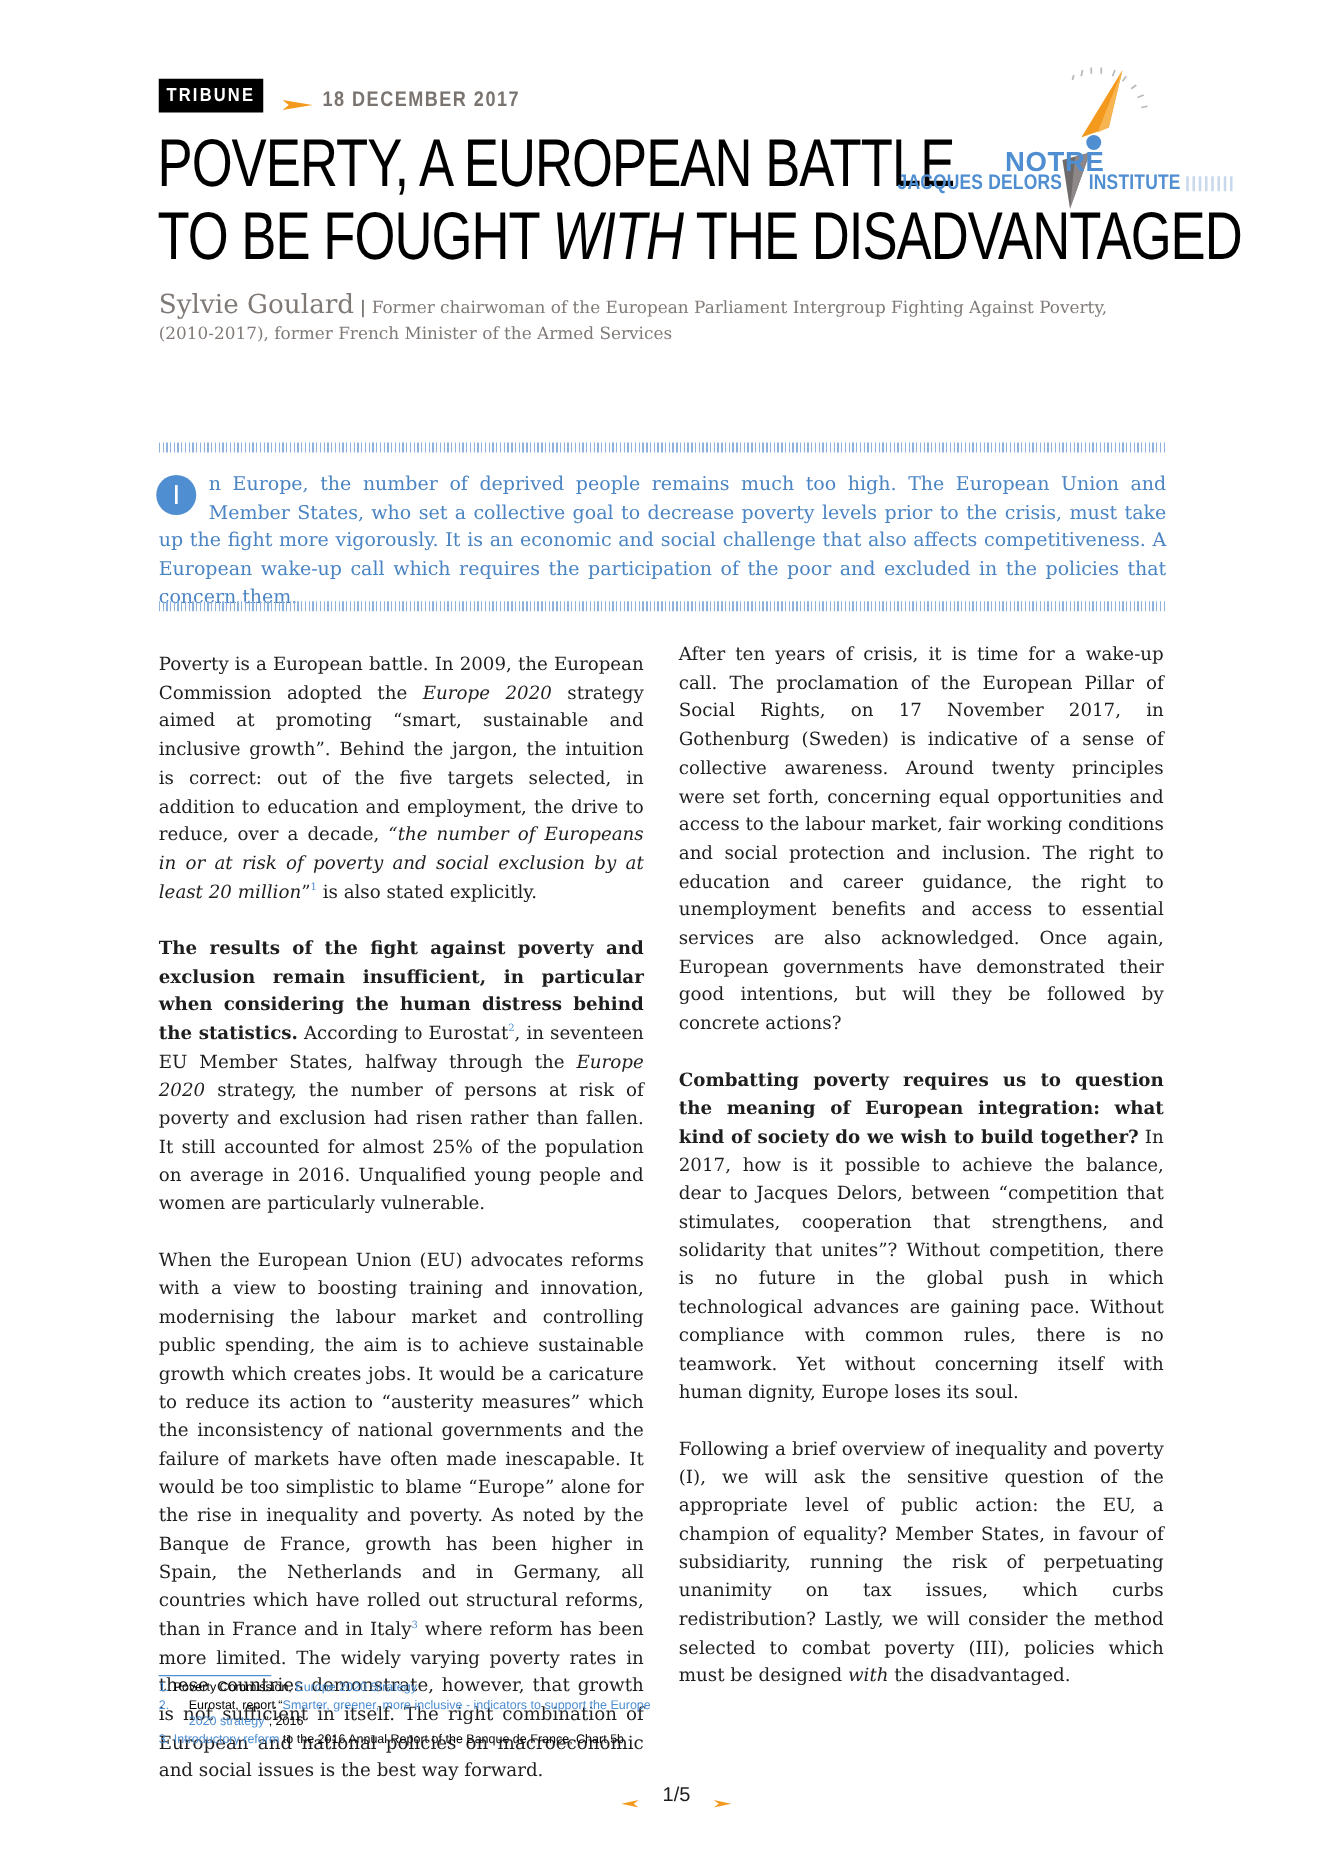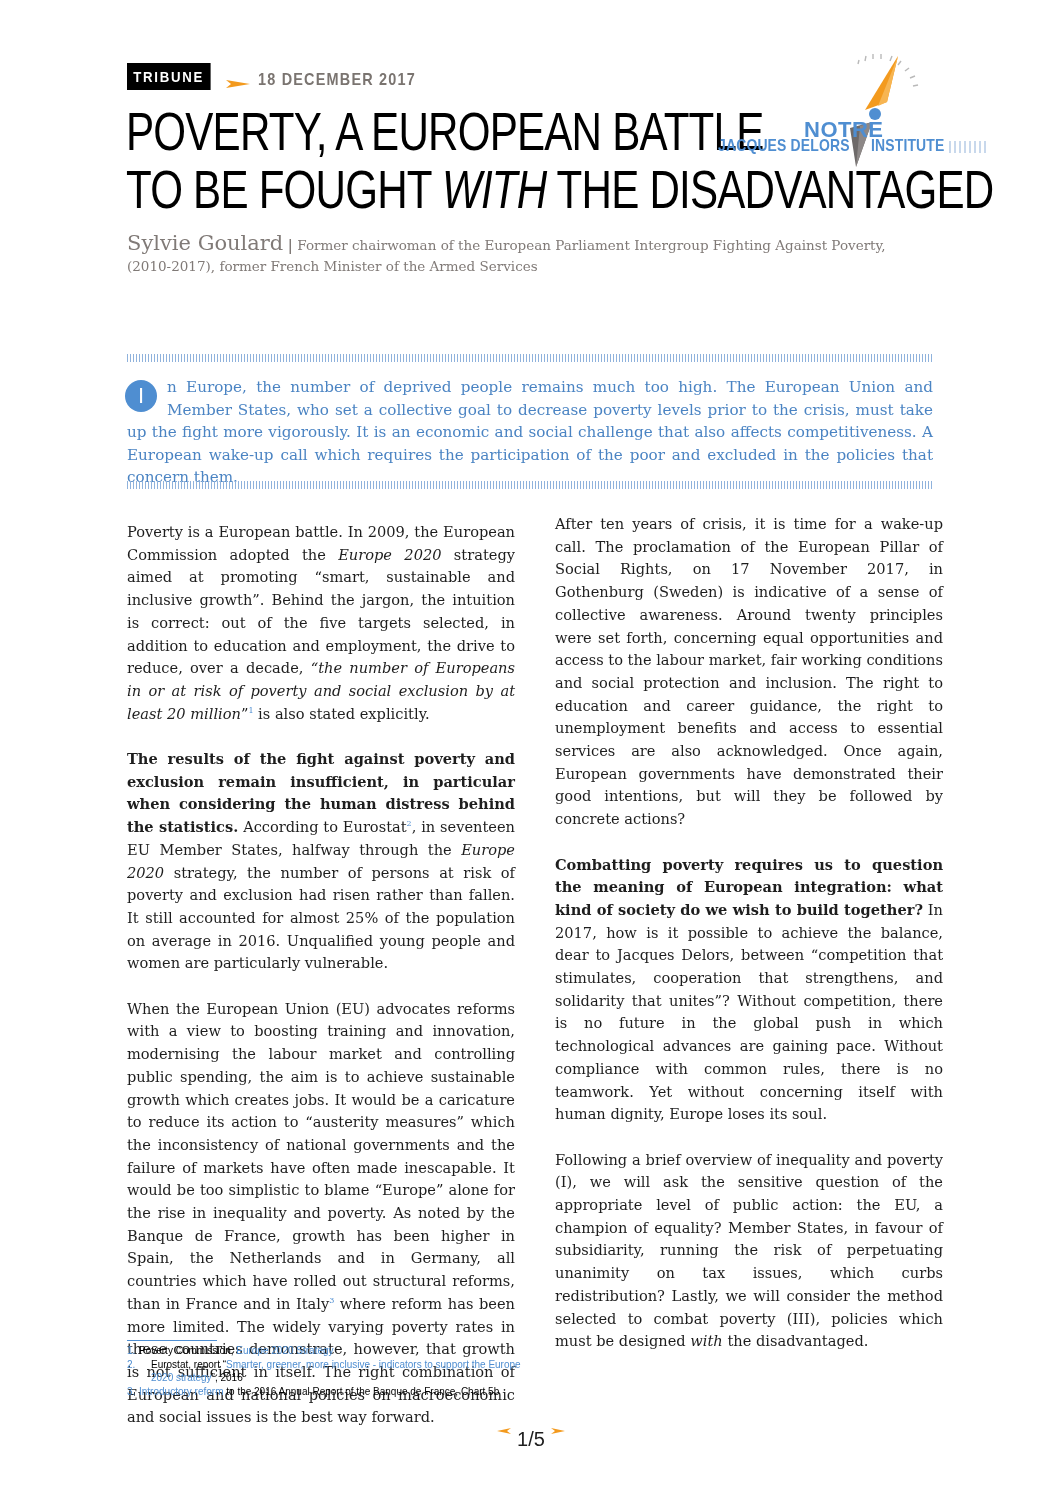--- a/index.html
+++ b/index.html
@@ -26,31 +26,31 @@
 
   .hatch { position: absolute; left: 127px; width: 806px; height: 8px;
     background-image: repeating-linear-gradient(90deg, #8fb2dc 0 1px, transparent 1px 3px); }
 
   .intro { position: absolute; left: 127px; top: 376px; width: 806px; font-size: 15.2px; line-height: 22.6px; color: #4b84c3; text-align: justify; }
   .dropcap { float: left; width: 32px; height: 32px; border-radius: 50%; background: #4f8ed1; color: #fff; font-family: "Liberation Sans", sans-serif; font-size: 22px; text-align: center; line-height: 32px; margin: 4px 10px 0 -2px; }
 
   .col { position: absolute; width: 388px; font-size: 14.6px; line-height: 22.7px; text-align: justify; color: #1e1e1e; }
   .col p { margin: 0 0 22.7px 0; }
   .col-left { left: 127px; top: 521px; }
-  .col-right { left: 555px; top: 513px; }
+  .col-right { left: 543px; top: 513px; }
   .col b { font-weight: bold; }
   .fn-ref { color: #4f8ed1; font-size: 8px; vertical-align: super; line-height: 0; }
 
   .footnote-rule { position: absolute; left: 127px; top: 1340px; width: 90px; height: 1px; background: #4f8ed1; }
   .footnotes { position: absolute; left: 127px; top: 1344px; width: 400px; font-family: "Liberation Sans", sans-serif; font-size: 10px; line-height: 13.5px; color: #000; }
   .footnotes .fn { display: flex; }
   .footnotes .num { color: #4f8ed1; width: 10px; flex: 0 0 auto; }
   .footnotes .link { color: #4f8ed1; }
 
-  .pager { position: absolute; left: 497px; top: 1428px; display: flex; align-items: flex-start; gap: 6px; font-family: "Liberation Sans", sans-serif; font-size: 20px; color: #1e1e1e; }
+  .pager { position: absolute; left: 497px; top: 1428px; display: flex; align-items: flex-end; gap: 19px; font-family: "Liberation Sans", sans-serif; font-size: 16px; color: #1e1e1e; }
   .pager .arr { width: 14px; height: 6px; }
 </style>
 </head>
 <body>
 
 <div class="header-row">
   <span class="tribune-badge">TRIBUNE</span>
   <svg class="date-arrow" viewBox="0 0 24 12" width="24" height="12" style="margin-left:4px">
     <path d="M0 2 L24 6 L0 10 L5 6 Z" fill="#f39a1e"></path>
   </svg>

